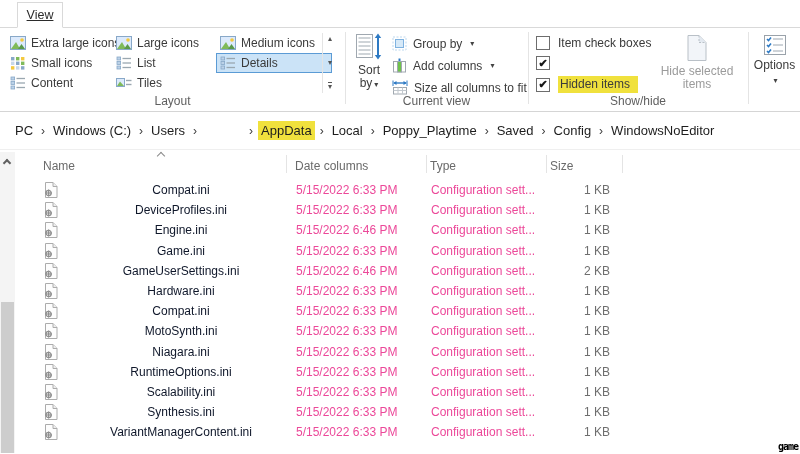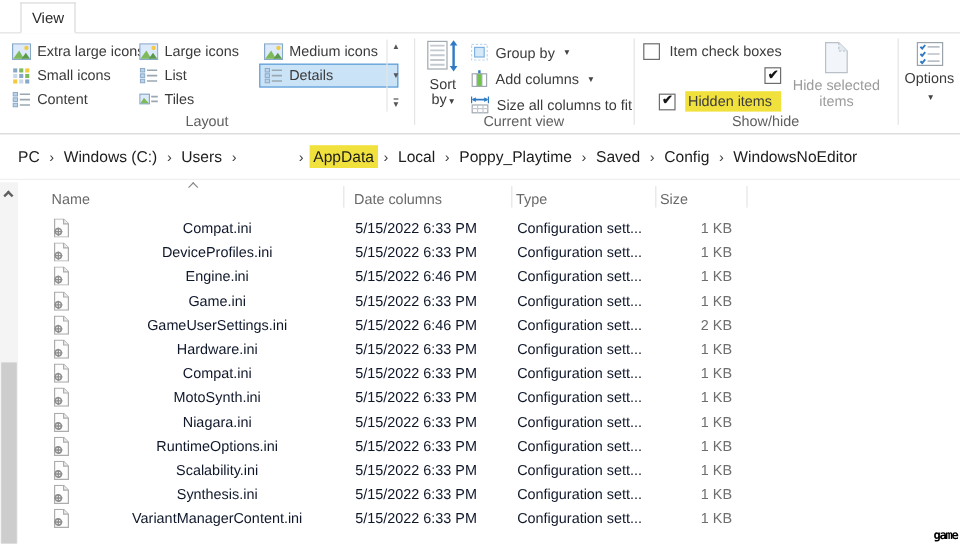--- a/index.html
+++ b/index.html
@@ -7,21 +7,21 @@
   .win {
     position:relative; width:800px; height:454px; background:#fff;
     font-family:"Liberation Sans", sans-serif; color:#3b3b3b; overflow:hidden;
   }
   
   .tabrow { position:relative; height:28px; background:#fff; }
   .tabrow::after { content:''; position:absolute; left:0; right:0; bottom:0; height:1px; background:#d9d9d9; }
   .tab {
     position:absolute; left:17px; top:2px; height:26px; width:46px; z-index:2;
     background:#fff; border:1px solid #d9d9d9; border-bottom:1px solid #fff;
-    font-size:12.5px; color:#2b2b2b; text-align:center; line-height:24px;
+    font-size:12.5px; color:#2b2b2b; text-align:center; line-height:24px;text-decoration:underline;
   }
   
   .ribbon { position:relative; height:84px; background:#fff; border-bottom:1px solid #d5d5d5; font-size:12px; }
   .vsep { position:absolute; top:4px; height:72px; width:1px; background:#e4e4e4; }
   .grouplabel { position:absolute; bottom:3px; text-align:center; font-size:12px; color:#5f5f5f; }
   
   .gal { position:absolute; left:6px; top:5px; display:grid; grid-template-columns:106px 104px 116px; grid-auto-rows:20px; }
   .gal-item { display:flex; align-items:center; gap:5px; padding:0 3px; white-space:nowrap; border:1px solid transparent; cursor:default; color:#3a3a3a; }
   .gal-item.sel { background:var(--selbg); border-color:var(--selbd); }
   .gicon { width:16px; height:14px; display:inline-flex; flex:none; }
@@ -29,21 +29,21 @@
     display:flex; flex-direction:column; align-items:center; justify-content:space-between; padding:2px 0; color:#555; }
   .galscroll span { font-size:8px; line-height:8px; }
   .more { border-top:1px solid #555; }
   
   .sortby { position:absolute; left:350px; top:5px; width:38px; text-align:center; line-height:13px; }
   .cv-rows { position:absolute; left:392px; top:8px; display:flex; flex-direction:column; gap:7px; }
   .cv-row { display:flex; align-items:center; gap:6px; white-space:nowrap; }
   .cv-row svg { flex:none; }
   .caret { font-size:8px; color:#444; margin-left:2px; }
   
-  .sh-rows { position:absolute; left:536px; top:8px; display:flex; flex-direction:column; gap:6px;align-items:flex-end; }
+  .sh-rows { position:absolute; left:536px; top:8px; display:flex; flex-direction:column; gap:6px; }
   .sh-row { display:flex; align-items:center; gap:8px; white-space:nowrap; }
   .cb { width:14px; height:14px; border:1px solid #6d6d6d; background:#fff; display:flex; align-items:center; justify-content:center;
         font-size:11px; font-weight:bold; color:#161616; line-height:1; flex:none; }
   .hl-label { background:var(--hl); padding:1px 8px 2px 2px; }
   .hideselected { position:absolute; left:650px; top:6px; width:94px; text-align:center; color:#9b9b9b; line-height:13px; }
   .options { position:absolute; left:751px; top:6px; width:47px; text-align:center; line-height:13px; color:#3b3b3b; }
   .options .caret { display:block; margin-top:2px; }
   
   .crumbs { height:38px; display:flex; align-items:center; padding-left:12px; font-size:13px; color:#1d1d1d; border-bottom:1px solid #efefef; background:#fff; }
   .crumb { padding:2px 3px; cursor:default; }
@@ -55,21 +55,21 @@
   .vscroll { position:absolute; left:0; top:2px; bottom:0; width:15px; background:#f4f4f4; }
   .vthumb { position:absolute; left:1px; top:150px; bottom:0; width:13px; background:#cdcdcd; }
   .sb-up { position:absolute; left:4px; top:8px; width:6px; height:6px; border-top:2px solid #606060; border-right:2px solid #606060; transform:rotate(-45deg); }
   .lheader { position:absolute; left:15px; top:0; right:0; height:27px; font-size:12px; color:#6a6a6a; }
   .lheader .h { position:absolute; top:9px; cursor:default; }
   .hsep { position:absolute; top:5px; height:18px; width:1px; background:#e4e4e4; }
   .sortchev { position:absolute; left:143px; top:3px; width:6px; height:6px; border-top:1px solid #8a8a8a; border-right:1px solid #8a8a8a; transform:rotate(-45deg); }
   .rows { position:absolute; left:15px; top:30px; right:0; }
   .frow { display:grid; grid-template-columns:29px 16px 6px 230px 135px 120px 67px; align-items:center; height:20.2px; font-size:12px; cursor:default; }
   .frow .fname { color:#0f172a;text-align:center; }
-  .frow .fdate, .frow .ftype { color:#0f172a; }
+  .frow .fdate, .frow .ftype { color:#ec4899; }
   .frow .fsize { color:#6e6e6e; text-align:right; padding-right:8px; }
   .ficon { width:14px; height:16px; }
   .watermark { position:absolute; right:2px; bottom:1px; font-family:"DejaVu Sans Mono", monospace; font-weight:900; font-size:10px; color:#000; letter-spacing:-1px; }
 </style>
 </head>
 <body>
 
 <div class="win" style="--hl: #f0e13d; --selbg: #cbe3f7; --selbd: #5b9bd5;">
 
   <div class="tabrow">

